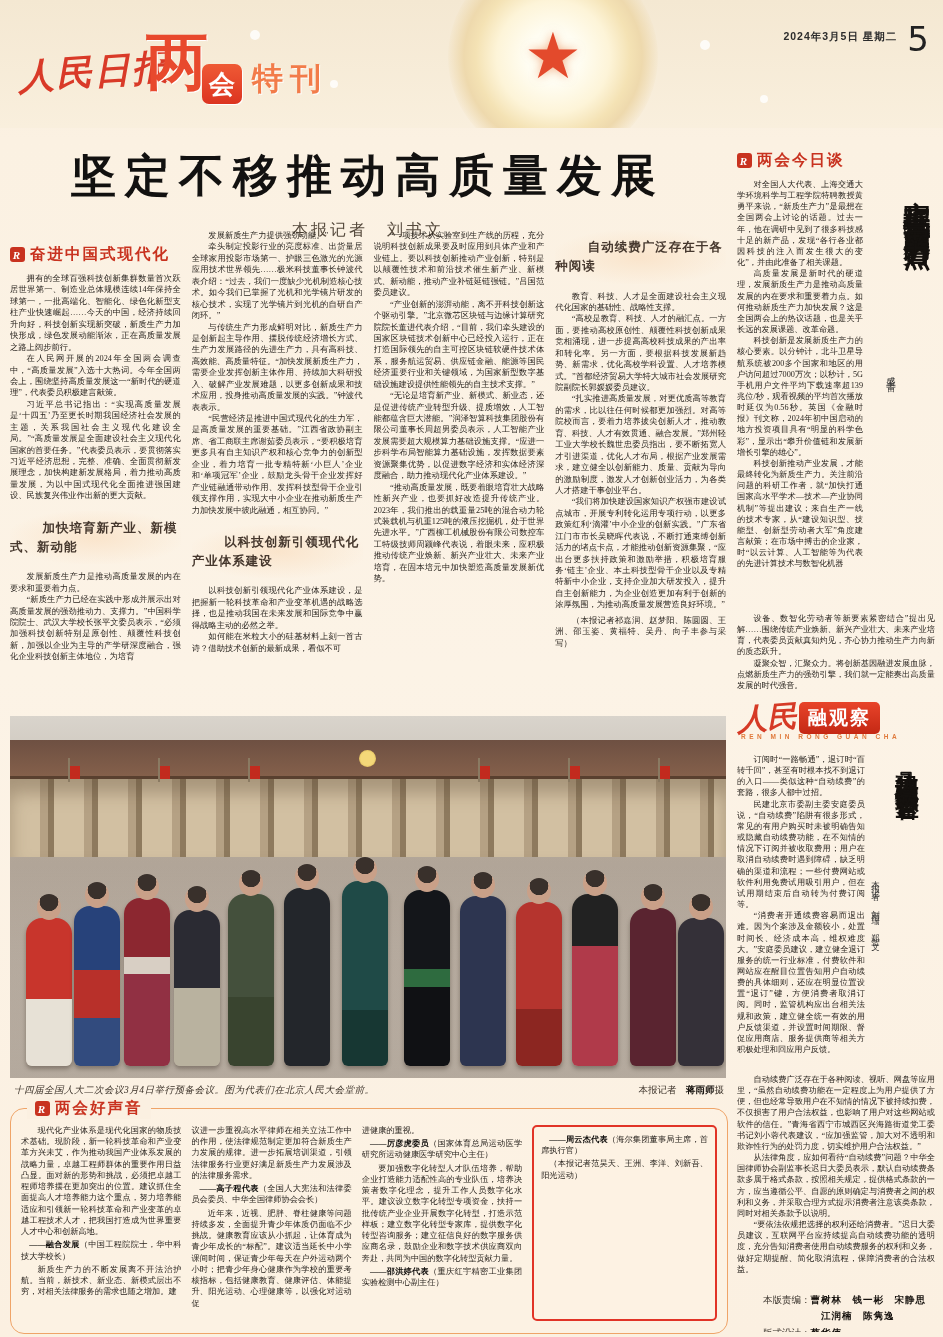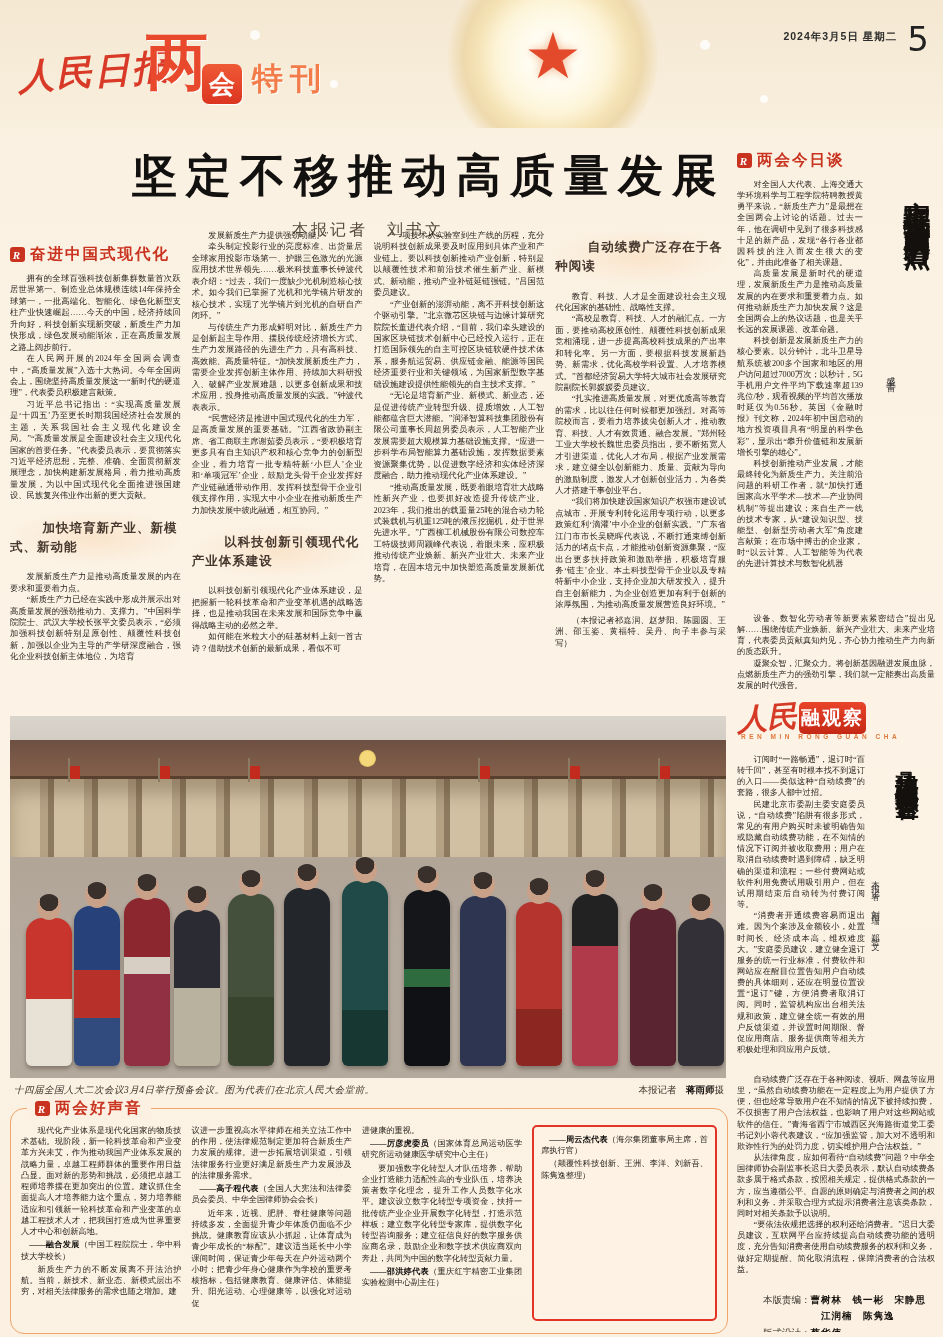--- a/index.html
+++ b/index.html
@@ -23,21 +23,21 @@
        color:#fff;font-size:26px;font-weight:900;border-radius:7px;display:flex;align-items:center;justify-content:center;
        font-family:"Liberation Sans",sans-serif;box-shadow:1px 1px 0 #fff;}
   .lg-tekan{position:absolute;left:106px;top:28px;font-size:31px;font-weight:900;color:#f27c4a;
        letter-spacing:7px;font-family:"Liberation Sans",sans-serif;text-shadow:1px 1px 0 #fff;}
   .dateline{position:absolute;right:14px;top:22px;display:flex;align-items:flex-start;gap:10px;}
   .date-txt{font-size:10.5px;font-weight:700;color:#2c2c2c;font-family:"Liberation Sans",sans-serif;margin-top:8px;letter-spacing:1px;}
   .pageno{font-size:34px;font-weight:400;color:#222;font-family:"DejaVu Sans",sans-serif;line-height:1;}
   
   .lead{position:absolute;top:146px;left:10px;width:716px;text-align:center;}
   .lead h1{margin:0;font-size:45px;font-weight:900;letter-spacing:9px;color:#121110;
-       font-family:"Liberation Sans","DejaVu Sans",sans-serif;text-align:right;}
+       font-family:"Liberation Sans","DejaVu Sans",sans-serif;}
   .lead-byline{margin:14px 0 16px;font-size:16px;color:#564a3d;letter-spacing:3px;}
   
   .bp{margin:0;text-indent:2em;text-align:justify;font-size:8.3px;line-height:1.38;color:#29241f;}
   .sec-red{display:flex;align-items:center;gap:5px;margin:0 0 8px;color:#c8321f;
        font:900 15.5px "Liberation Sans","DejaVu Sans",sans-serif;letter-spacing:2px;}
   .rlogo{display:inline-flex;align-items:center;justify-content:center;width:15px;height:15px;flex:0 0 15px;
        background:#c8321f;color:#fff;font:italic 700 11px "Liberation Serif",serif;border-radius:3px;}
   .subhead{margin:9px 0 7px;padding:8px 0;font:700 12.5px "Liberation Sans","DejaVu Sans",sans-serif;
        color:#46382e;line-height:1.5;text-indent:2.6em;letter-spacing:1px;
        background:radial-gradient(ellipse at 50% 50%,rgba(249,221,190,.65),rgba(249,221,190,0) 75%);}
@@ -93,21 +93,21 @@
   .hcol .bp{font-size:8.2px;line-height:1.37;}
   .attr{margin:2px 0;font-size:8.2px;line-height:1.37;text-align:justify;text-indent:1em;color:#29241f;}
   .attr b{color:#0f0d0b;}
   .hcol-red{border:2px solid #e13427;border-radius:5px;padding:5px 7px;background:#fdf2e3;flex:1.04;}
   
   .rgc{position:absolute;top:698px;left:737px;width:198px;height:634px;overflow:hidden;}
   .rgc-logo{position:relative;height:46px;}
   .rm{position:absolute;left:0;top:0;font-size:30px;font-weight:900;font-style:italic;color:#d63a26;
       transform:rotate(-4deg);font-family:"Liberation Serif",serif;}
   .rg-box{position:absolute;left:62px;top:4px;background:linear-gradient(180deg,#e8442a,#c42814);color:#fff;
-      font:900 19px "Liberation Sans",sans-serif;letter-spacing:2px;padding:3px 2px;border-radius:5px;}
+      font:900 19px "Liberation Sans",sans-serif;letter-spacing:2px;padding:3px 9px;border-radius:5px;}
   .rg-latin{position:absolute;left:4px;top:35px;font:700 6.5px "Liberation Sans",sans-serif;color:#e07a3c;
       letter-spacing:3.5px;}
   .rgc-row{display:flex;gap:5px;margin-top:10px;height:312px;}
   .rgc-text{width:128px;overflow:hidden;}
   .rgc-text .bp{font-size:8.2px;line-height:1.36;}
   .v-byline{writing-mode:vertical-rl;text-orientation:upright;font-size:8.5px;color:#333;
       letter-spacing:4px;margin-top:120px;}
   .v-title2{writing-mode:vertical-rl;text-orientation:upright;margin:0 0 0 4px;font-size:23.5px;font-weight:900;
       color:#14110e;letter-spacing:2px;font-family:"Liberation Serif","DejaVu Serif",serif;}
   .rgc-wide{margin-top:8px;}
@@ -267,21 +267,21 @@
         <p class="bp">近年来，近视、肥胖、脊柱健康等问题持续多发，全面提升青少年体质仍面临不少挑战。健康教育应该从小抓起，让体育成为青少年成长的“标配”。建议适当延长中小学课间时间，保证青少年每天在户外运动两个小时；把青少年身心健康作为学校的重要考核指标，包括健康教育、健康评估、体能提升、阳光运动、心理健康等，以强化对运动促</p>
       </div>
       <div class="hcol">
         <p class="bp" style="text-indent:0">进健康的重视。</p>
         <p class="attr"><b>——厉彦虎委员</b><span>（国家体育总局运动医学研究所运动健康医学研究中心主任）</span></p>
         <p class="bp">要加强数字化转型人才队伍培养，帮助企业打造能力适配性高的专业队伍，培养决策者数字化理念，提升工作人员数字化水平。建议设立数字化转型专项资金，扶持一批传统产业企业开展数字化转型，打造示范样板；建立数字化转型专家库，提供数字化转型咨询服务；建立征信良好的数字服务供应商名录，鼓励企业和数字技术供应商双向奔赴，共同为中国的数字化转型贡献力量。</p>
         <p class="attr"><b>——邵洪婷代表</b><span>（重庆红宇精密工业集团实验检测中心副主任）</span></p>
       </div>
       <div class="hcol hcol-red">
         <p class="attr"><b>——周云杰代表</b><span>（海尔集团董事局主席，首席执行官）</span></p>
-        <p class="attr"><span>（颠覆性科技创新、王洲、李洋、刘新吾、陈隽逸整理）</span></p>
+        <p class="attr"><span>（本报记者范昊天、王洲、李洋、刘新吾、阳光运动）</span></p>
       </div>
     </div>
   </section>
 
   <aside class="rgc">
     <div class="rgc-logo">
       <span class="rm">人民</span>
       <span class="rg-box">融观察</span>
       <span class="rg-latin">REN MIN RONG GUAN CHA</span>
     </div>

